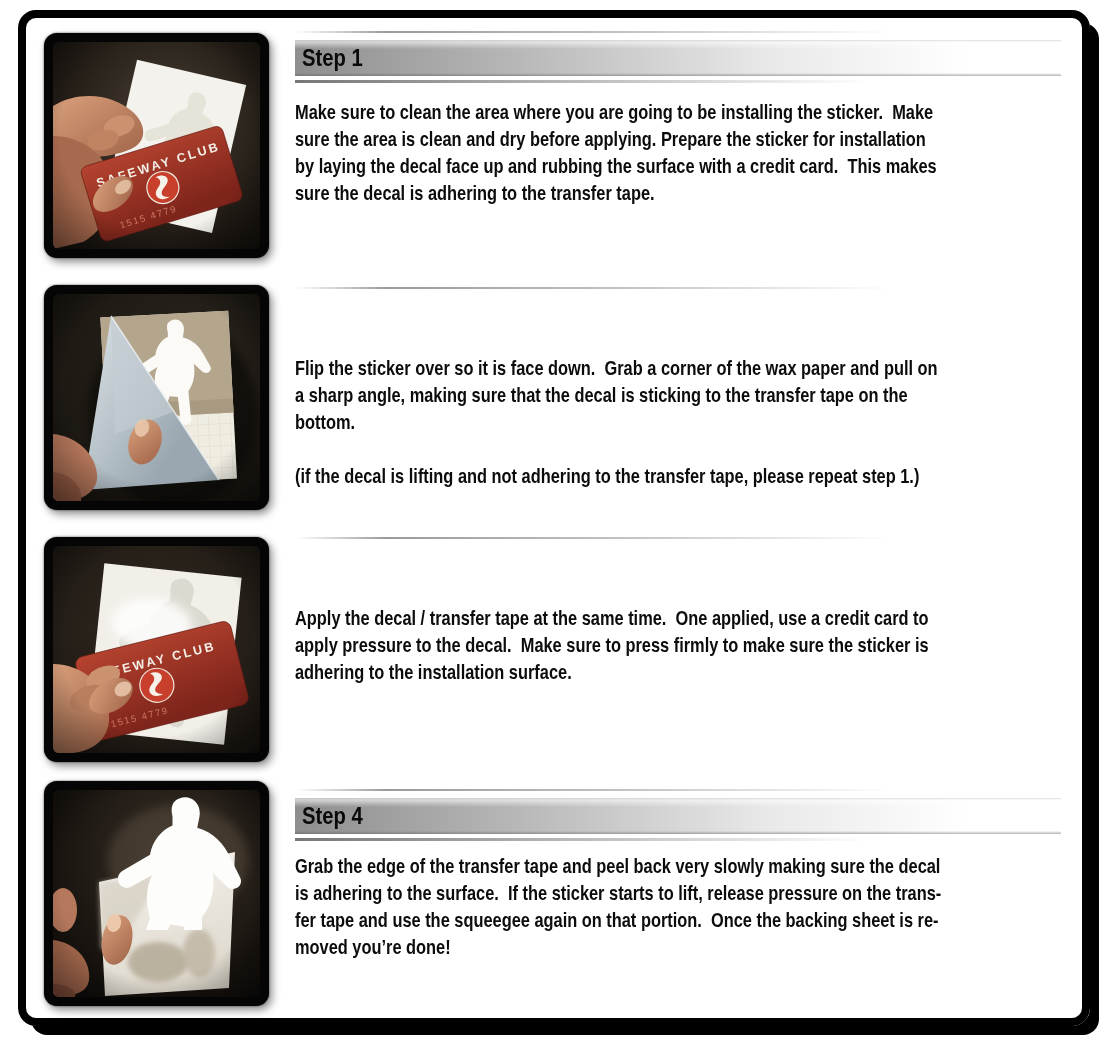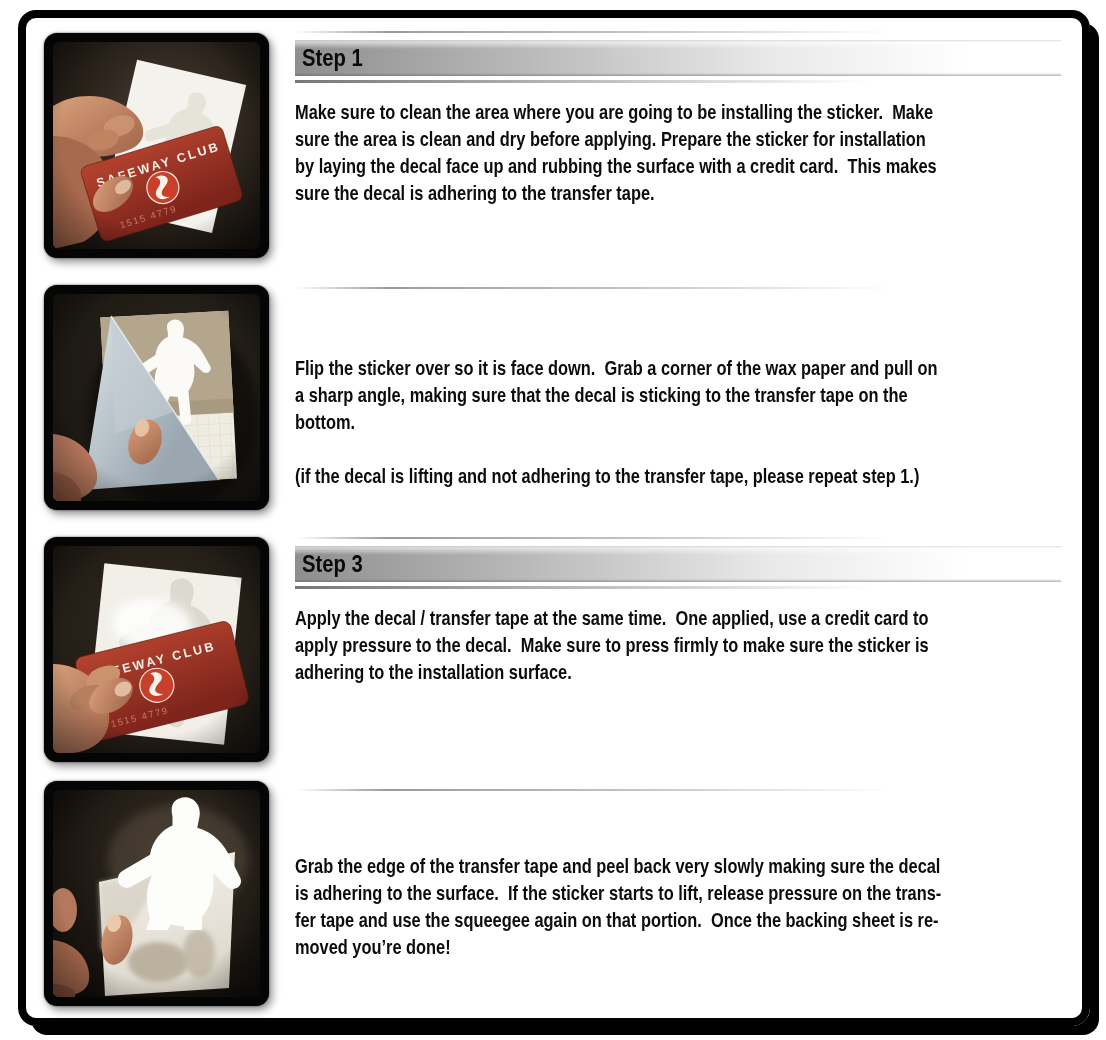--- a/index.html
+++ b/index.html
@@ -243,26 +243,26 @@
 sure the decal is adhering to the transfer tape.</div>
 
   <div class="topline" id="topline2"></div>
   <div class="body-text" id="text2">Flip the sticker over so it is face down.  Grab a corner of the wax paper and pull on
 a sharp angle, making sure that the decal is sticking to the transfer tape on the
 bottom.
 
 (if the decal is lifting and not adhering to the transfer tape, please repeat step 1.)</div>
 
   <div class="topline" id="topline3"></div>
-  <div class="bar" id="bar3">
-    <span class="label">Step 3</span>
-  </div>
   <div class="body-text" id="text3">Apply the decal / transfer tape at the same time.  One applied, use a credit card to
 apply pressure to the decal.  Make sure to press firmly to make sure the sticker is
 adhering to the installation surface.</div>
 
   <div class="topline" id="topline4"></div>
+  <div class="bar" id="bar4">
+    <span class="label">Step 4</span>
+  </div>
   <div class="body-text" id="text4">Grab the edge of the transfer tape and peel back very slowly making sure the decal
 is adhering to the surface.  If the sticker starts to lift, release pressure on the trans-
 fer tape and use the squeegee again on that portion.  Once the backing sheet is re-
 moved you’re done!</div>
 
 </div>
 
 </body></html>

